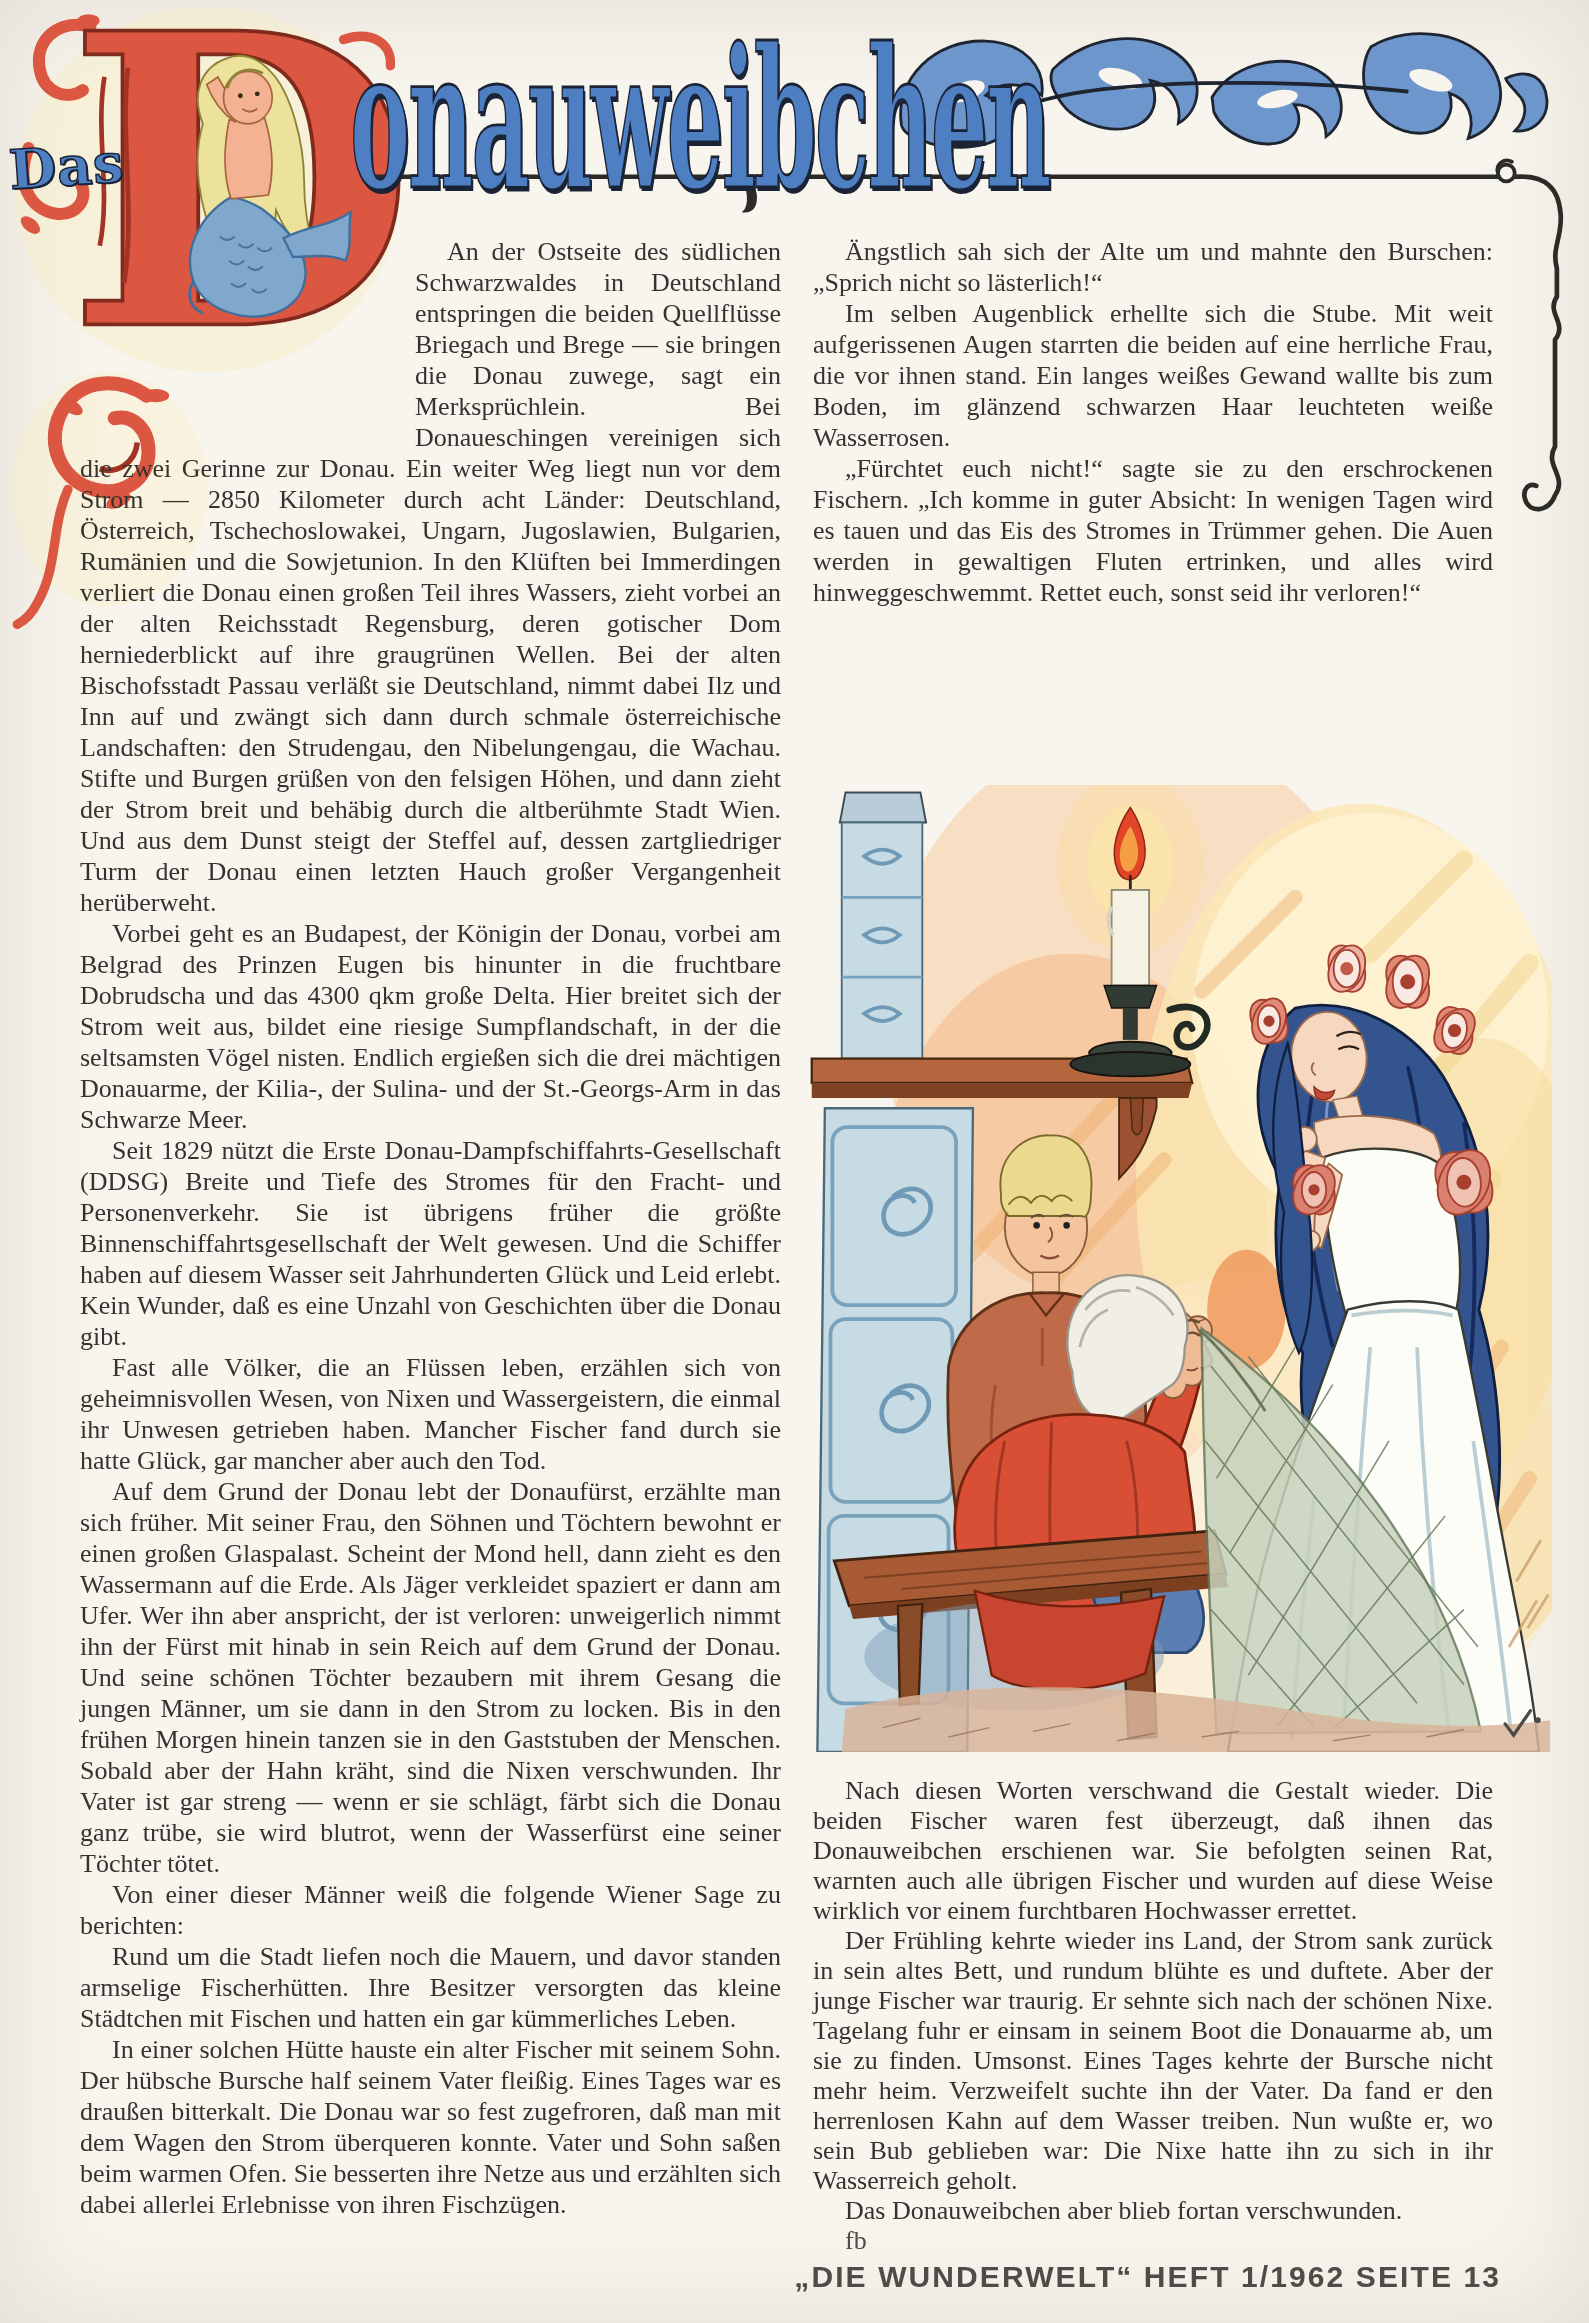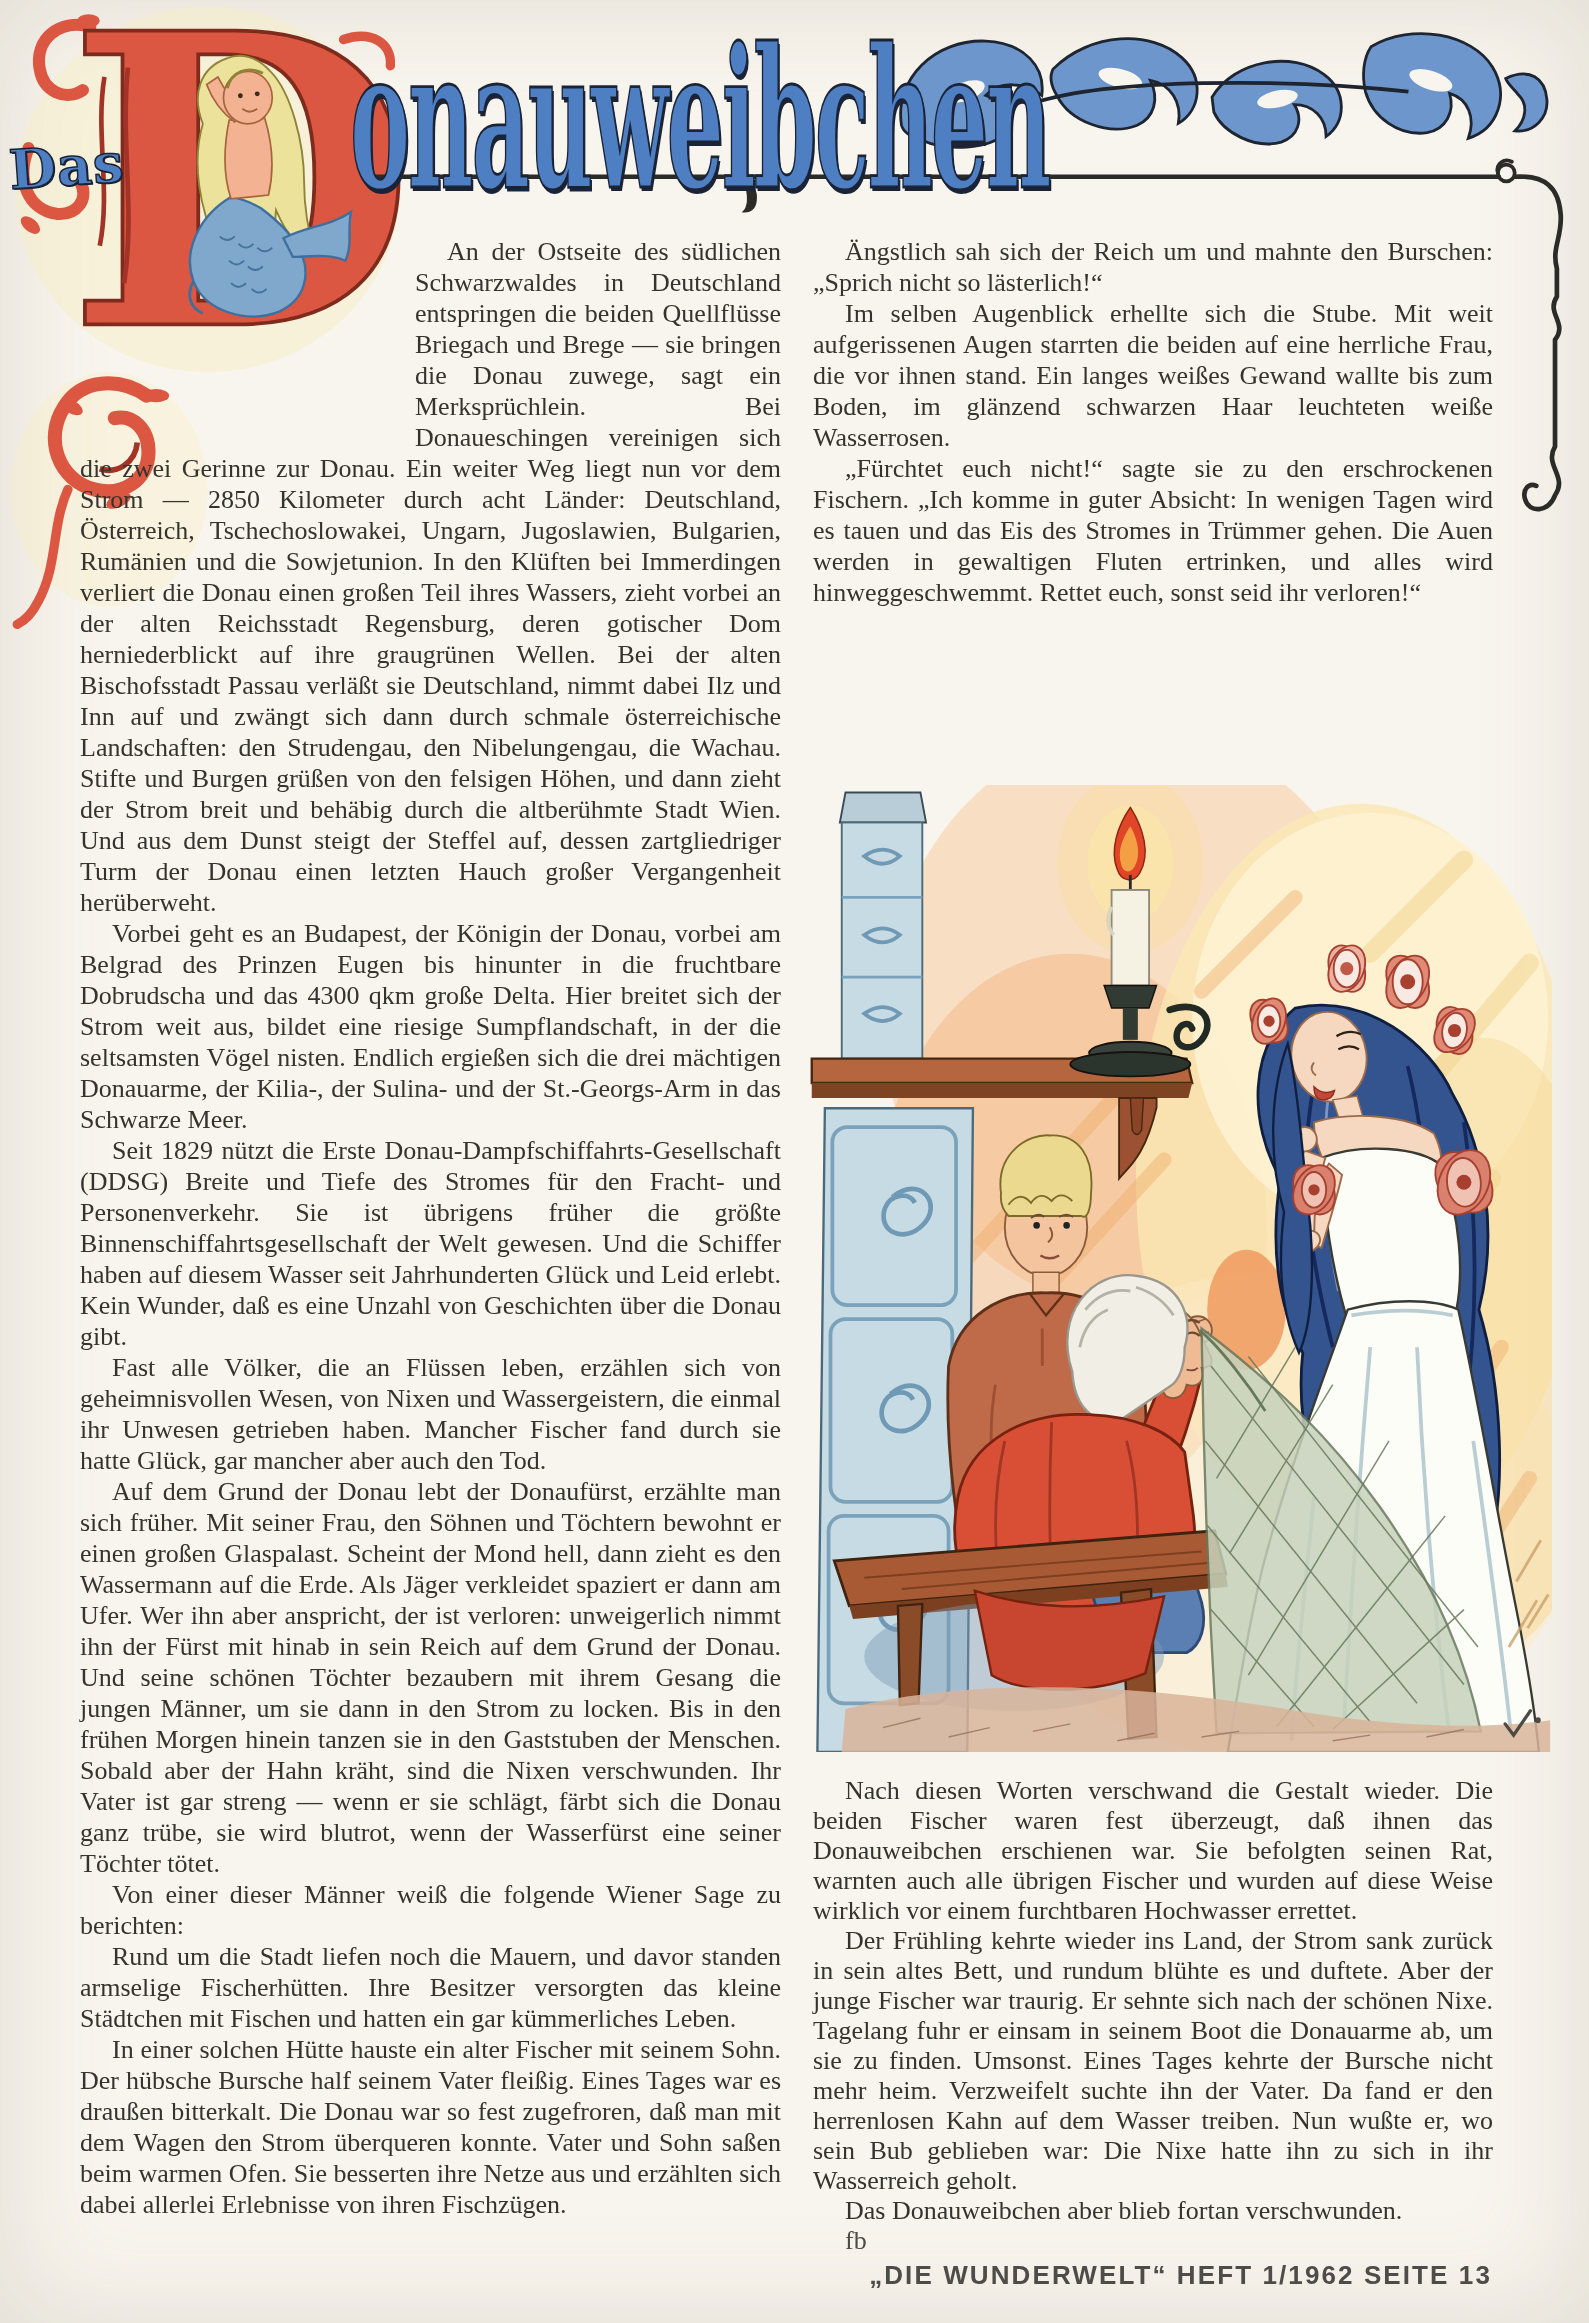--- a/index.html
+++ b/index.html
@@ -37,23 +37,23 @@
   .col-right-bottom p{line-height:30px;}
   .ornament-float{float:left;width:320px;height:188px;margin-right:15px;}
   .signature{
     text-align:left;padding-right:81px;margin-top:9.4px;
     font-size:28px;color:#4c4b45;text-indent:0;
   }
   
   .illustration{position:absolute;left:808px;top:785px;width:744px;height:967px;z-index:1;}
   
   .footer{
-    position:absolute;right:97px;top:2260px;z-index:2;white-space:nowrap;
+    position:absolute;right:88px;top:2260px;z-index:2;white-space:nowrap;
     font-family:"Liberation Sans",sans-serif;font-weight:bold;
-    font-size:26px;letter-spacing:2.1px;color:#4d4c48;
+    font-size:30px;letter-spacing:2.1px;color:#4d4c48;
   }
 </style>
 </head>
 <body>
 
 <div class="page">
 
   <svg class="ornament" viewBox="0 0 432 702">
     <ellipse cx="215" cy="200" rx="205" ry="195" fill="#f8edc6" opacity=".5"></ellipse>
     <ellipse cx="110" cy="520" rx="105" ry="125" fill="#f8edc6" opacity=".4"></ellipse>
@@ -135,21 +135,21 @@
     <p>Vorbei geht es an Budapest, der Königin der Donau, vorbei am Belgrad des Prinzen Eugen bis hinunter in die fruchtbare Dobrudscha und das 4300 qkm große Delta. Hier breitet sich der Strom weit aus, bildet eine riesige Sumpflandschaft, in der die seltsamsten Vögel nisten. Endlich ergießen sich die drei mächtigen Donauarme, der Kilia-, der Sulina- und der St.-Georgs-Arm in das Schwarze Meer.</p>
     <p>Seit 1829 nützt die Erste Donau-Dampfschiffahrts-Gesellschaft (DDSG) Breite und Tiefe des Stromes für den Fracht- und Personenverkehr. Sie ist übrigens früher die größte Binnenschiffahrtsgesellschaft der Welt gewesen. Und die Schiffer haben auf diesem Wasser seit Jahrhunderten Glück und Leid erlebt. Kein Wunder, daß es eine Unzahl von Geschichten über die Donau gibt.</p>
     <p>Fast alle Völker, die an Flüssen leben, erzählen sich von geheimnisvollen Wesen, von Nixen und Wassergeistern, die einmal ihr Unwesen getrieben haben. Mancher Fischer fand durch sie hatte Glück, gar mancher aber auch den Tod.</p>
     <p>Auf dem Grund der Donau lebt der Donaufürst, erzählte man sich früher. Mit seiner Frau, den Söhnen und Töchtern bewohnt er einen großen Glaspalast. Scheint der Mond hell, dann zieht es den Wassermann auf die Erde. Als Jäger verkleidet spaziert er dann am Ufer. Wer ihn aber anspricht, der ist verloren: unweigerlich nimmt ihn der Fürst mit hinab in sein Reich auf dem Grund der Donau. Und seine schönen Töchter bezaubern mit ihrem Gesang die jungen Männer, um sie dann in den Strom zu locken. Bis in den frühen Morgen hinein tanzen sie in den Gaststuben der Menschen. Sobald aber der Hahn kräht, sind die Nixen verschwunden. Ihr Vater ist gar streng — wenn er sie schlägt, färbt sich die Donau ganz trübe, sie wird blutrot, wenn der Wasserfürst eine seiner Töchter tötet.</p>
     <p>Von einer dieser Männer weiß die folgende Wiener Sage zu berichten:</p>
     <p>Rund um die Stadt liefen noch die Mauern, und davor standen armselige Fischerhütten. Ihre Besitzer versorgten das kleine Städtchen mit Fischen und hatten ein gar kümmerliches Leben.</p>
     <p>In einer solchen Hütte hauste ein alter Fischer mit seinem Sohn. Der hübsche Bursche half seinem Vater fleißig. Eines Tages war es draußen bitterkalt. Die Donau war so fest zugefroren, daß man mit dem Wagen den Strom überqueren konnte. Vater und Sohn saßen beim warmen Ofen. Sie besserten ihre Netze aus und erzählten sich dabei allerlei Erlebnisse von ihren Fischzügen.</p>
   </div>
 
   <div class="col col-right-top">
-    <p>Ängstlich sah sich der Reich um und mahnte den Burschen: „Sprich nicht so lästerlich!“</p>
+    <p>Ängstlich sah sich der Alte um und mahnte den Burschen: „Sprich nicht so lästerlich!“</p>
     <p>Im selben Augenblick erhellte sich die Stube. Mit weit aufgerissenen Augen starrten die beiden auf eine herrliche Frau, die vor ihnen stand. Ein langes weißes Gewand wallte bis zum Boden, im glänzend schwarzen Haar leuchteten weiße Wasserrosen.</p>
     <p>„Fürchtet euch nicht!“ sagte sie zu den erschrockenen Fischern. „Ich komme in guter Absicht: In wenigen Tagen wird es tauen und das Eis des Stromes in Trümmer gehen. Die Auen werden in gewaltigen Fluten ertrinken, und alles wird hinweggeschwemmt. Rettet euch, sonst seid ihr verloren!“</p>
   </div>
 
   <svg class="illustration" viewBox="0 0 794 1032" role="img">
     <title>Zwei Fischer – ein blonder Bursche und ein alter Mann in rotem Rock auf einer Holzbank mit Fischernetz – staunen in einer Stube mit Kachelofen und brennender Kerze über das Donauweibchen: eine Frau in weißem Gewand mit langem blauschwarzem Haar und Wasserrosen.</title>
 
     <g>
       <ellipse cx="350" cy="250" rx="270" ry="310" fill="#f7c28b" opacity=".42"></ellipse>
       <ellipse cx="280" cy="480" rx="210" ry="300" fill="#f3a96b" opacity=".38"></ellipse>

